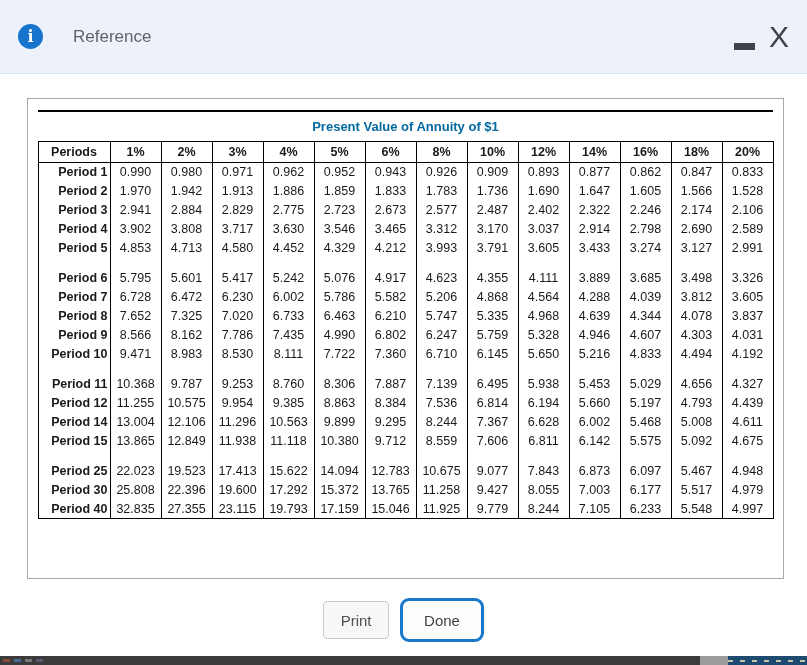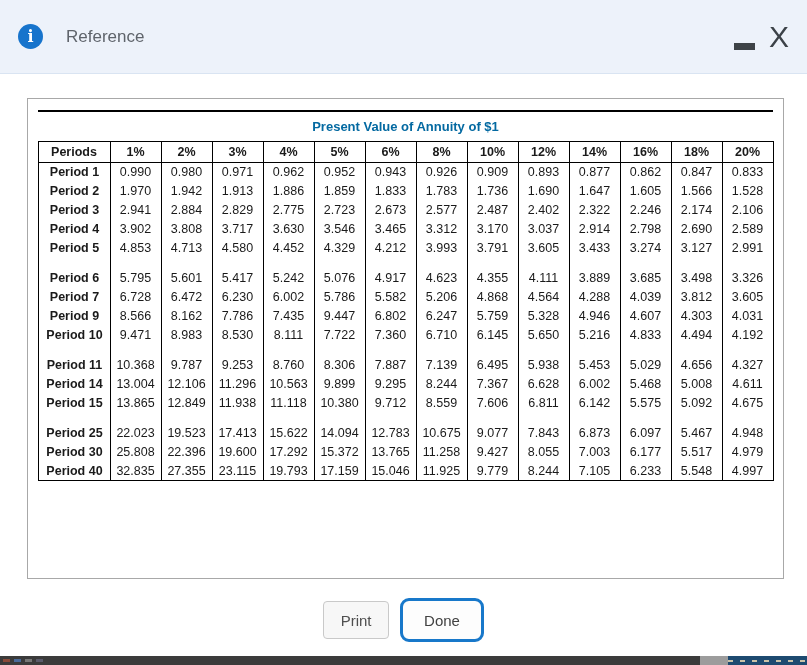--- a/index.html
+++ b/index.html
@@ -19,21 +19,21 @@
   }
   .info-icon {
     width: 25px; height: 25px; border-radius: 50%;
     background: #1774cc; color: #ffffff;
     font-weight: bold; font-size: 16px;
     display: flex; align-items: center; justify-content: center;
     margin-left: 18px;
     font-family: "DejaVu Serif", serif;
   }
   .dialog-title {
-    margin-left: 23px; font-size: 17px; color: #5f646b;
+    margin-left: 30px; font-size: 17px; color: #5f646b;
   }
   .win-controls {
     margin-left: auto; display: flex; align-items: center; gap: 14px;
     padding-right: 18px;
   }
   .min-btn {
     width: 21px; height: 26px; display: flex; align-items: flex-end;
     cursor: pointer;
   }
   .min-glyph { width: 21px; height: 7px; background: #3e4347; }
@@ -64,21 +64,21 @@
   table.annuity th, table.annuity td {
     border-left: 1px solid #000; border-right: 1px solid #000;
     height: 19px; padding: 0 2px;
     text-align: center; vertical-align: middle;
     white-space: nowrap; overflow: hidden;
   }
   table.annuity thead th {
     font-weight: bold; border-bottom: 1px solid #000; height: 21px;
   }
   table.annuity tbody th {
-    font-weight: bold; text-align: center; padding-left: 3px;
+    font-weight: bold; text-align: right; padding-left: 3px;
   }
   table.annuity tr.spacer td { height: 11px; }
   
   .footer {
     position: absolute; left: 0; top: 598px; width: 807px;
     display: flex; justify-content: center; align-items: center; gap: 11px;
   }
   .btn-print {
     min-width: 66px; height: 38px; padding: 0 16px;
     background: #f7f7f7; border: 1px solid #c9c9c9; border-radius: 4px;
@@ -282,26 +282,42 @@
           <td>5.582</td>
           <td>5.206</td>
           <td>4.868</td>
           <td>4.564</td>
           <td>4.288</td>
           <td>4.039</td>
           <td>3.812</td>
           <td>3.605</td>
         </tr>
         <tr>
+          <th>Period 8</th>
+          <td>7.652</td>
+          <td>7.325</td>
+          <td>7.020</td>
+          <td>6.733</td>
+          <td>6.463</td>
+          <td>6.210</td>
+          <td>5.747</td>
+          <td>5.335</td>
+          <td>4.968</td>
+          <td>4.639</td>
+          <td>4.344</td>
+          <td>4.078</td>
+          <td>3.837</td>
+        </tr>
+        <tr>
           <th>Period 9</th>
           <td>8.566</td>
           <td>8.162</td>
           <td>7.786</td>
           <td>7.435</td>
-          <td>9.447</td>
+          <td>4.990</td>
           <td>6.802</td>
           <td>6.247</td>
           <td>5.759</td>
           <td>5.328</td>
           <td>4.946</td>
           <td>4.607</td>
           <td>4.303</td>
           <td>4.031</td>
         </tr>
         <tr>
@@ -344,20 +360,36 @@
           <td>8.760</td>
           <td>8.306</td>
           <td>7.887</td>
           <td>7.139</td>
           <td>6.495</td>
           <td>5.938</td>
           <td>5.453</td>
           <td>5.029</td>
           <td>4.656</td>
           <td>4.327</td>
+        </tr>
+        <tr>
+          <th>Period 12</th>
+          <td>11.255</td>
+          <td>10.575</td>
+          <td>9.954</td>
+          <td>9.385</td>
+          <td>8.863</td>
+          <td>8.384</td>
+          <td>7.536</td>
+          <td>6.814</td>
+          <td>6.194</td>
+          <td>5.660</td>
+          <td>5.197</td>
+          <td>4.793</td>
+          <td>4.439</td>
         </tr>
         <tr>
           <th>Period 14</th>
           <td>13.004</td>
           <td>12.106</td>
           <td>11.296</td>
           <td>10.563</td>
           <td>9.899</td>
           <td>9.295</td>
           <td>8.244</td>

